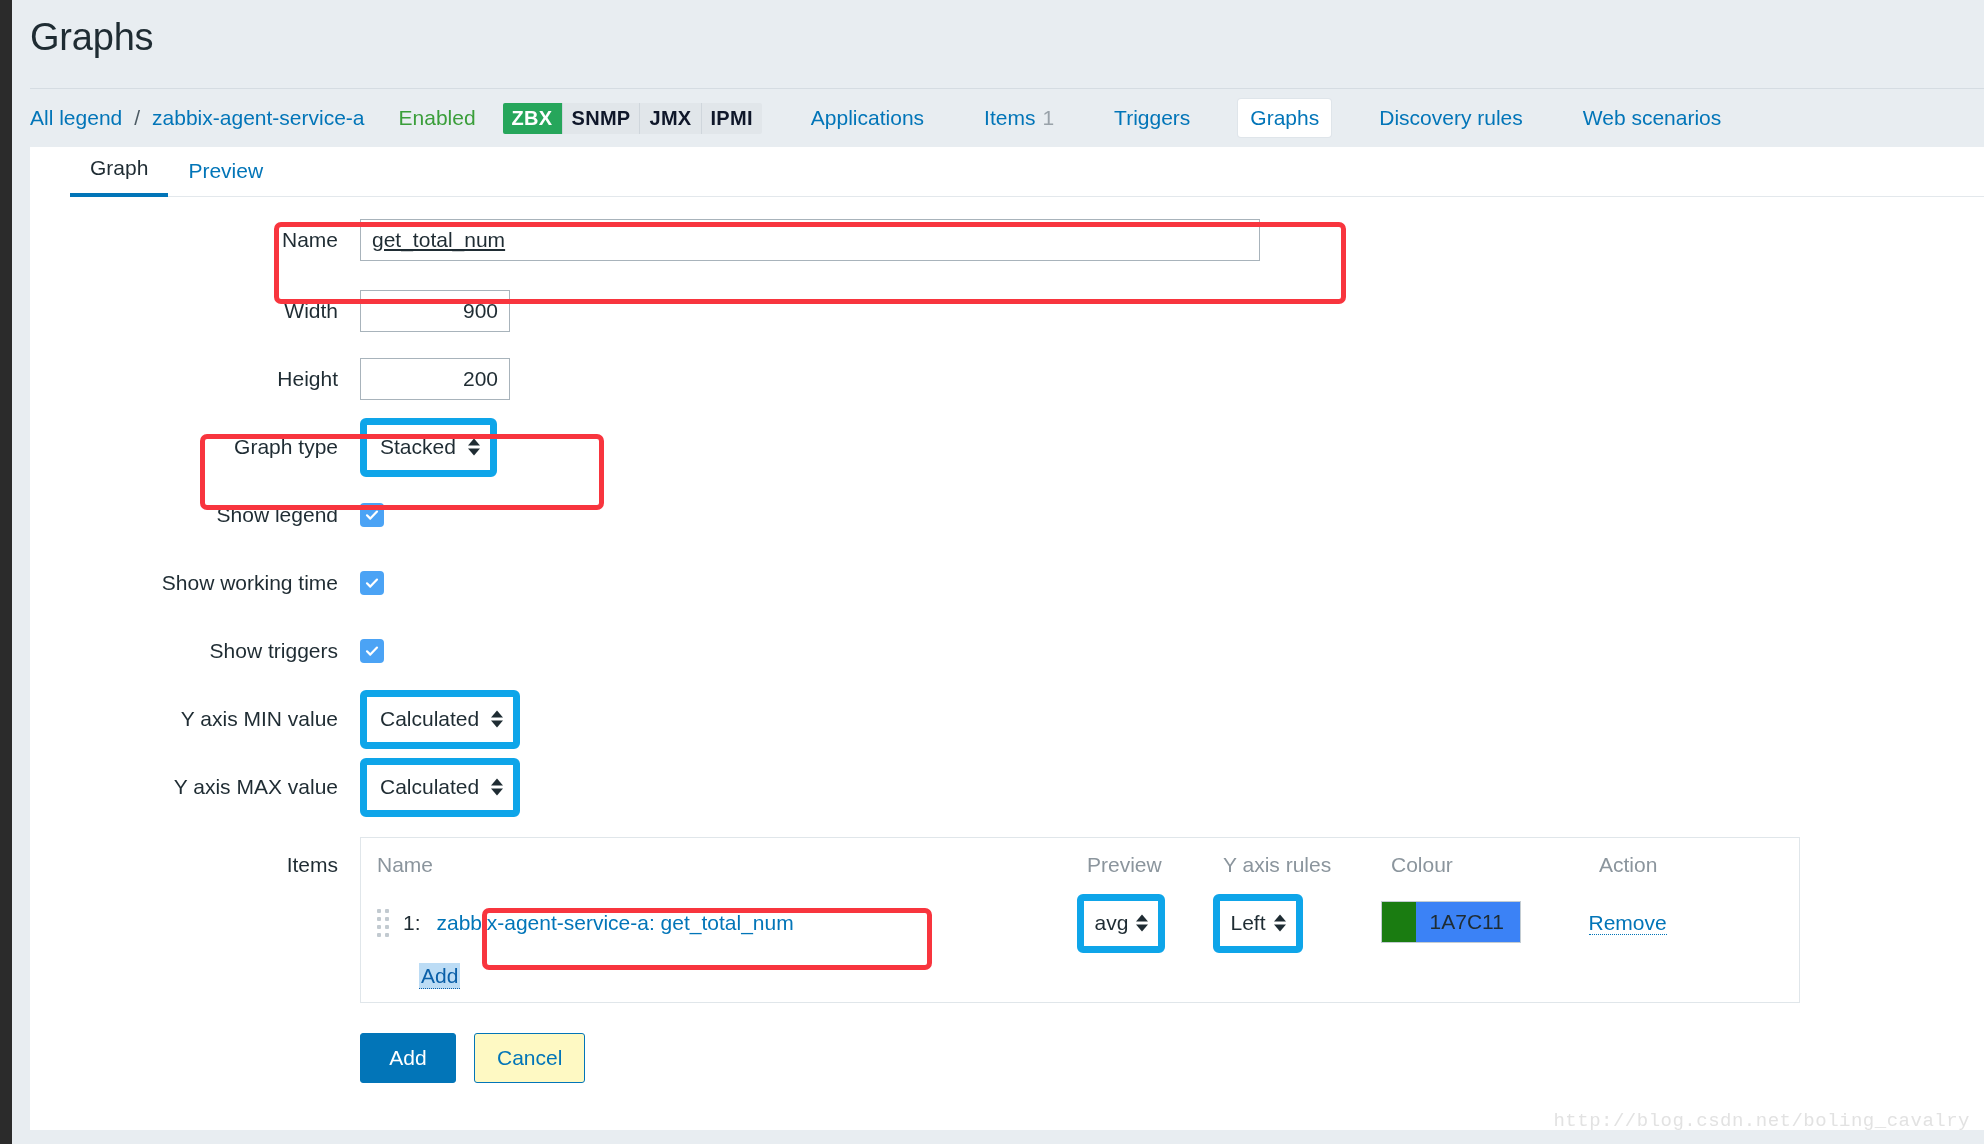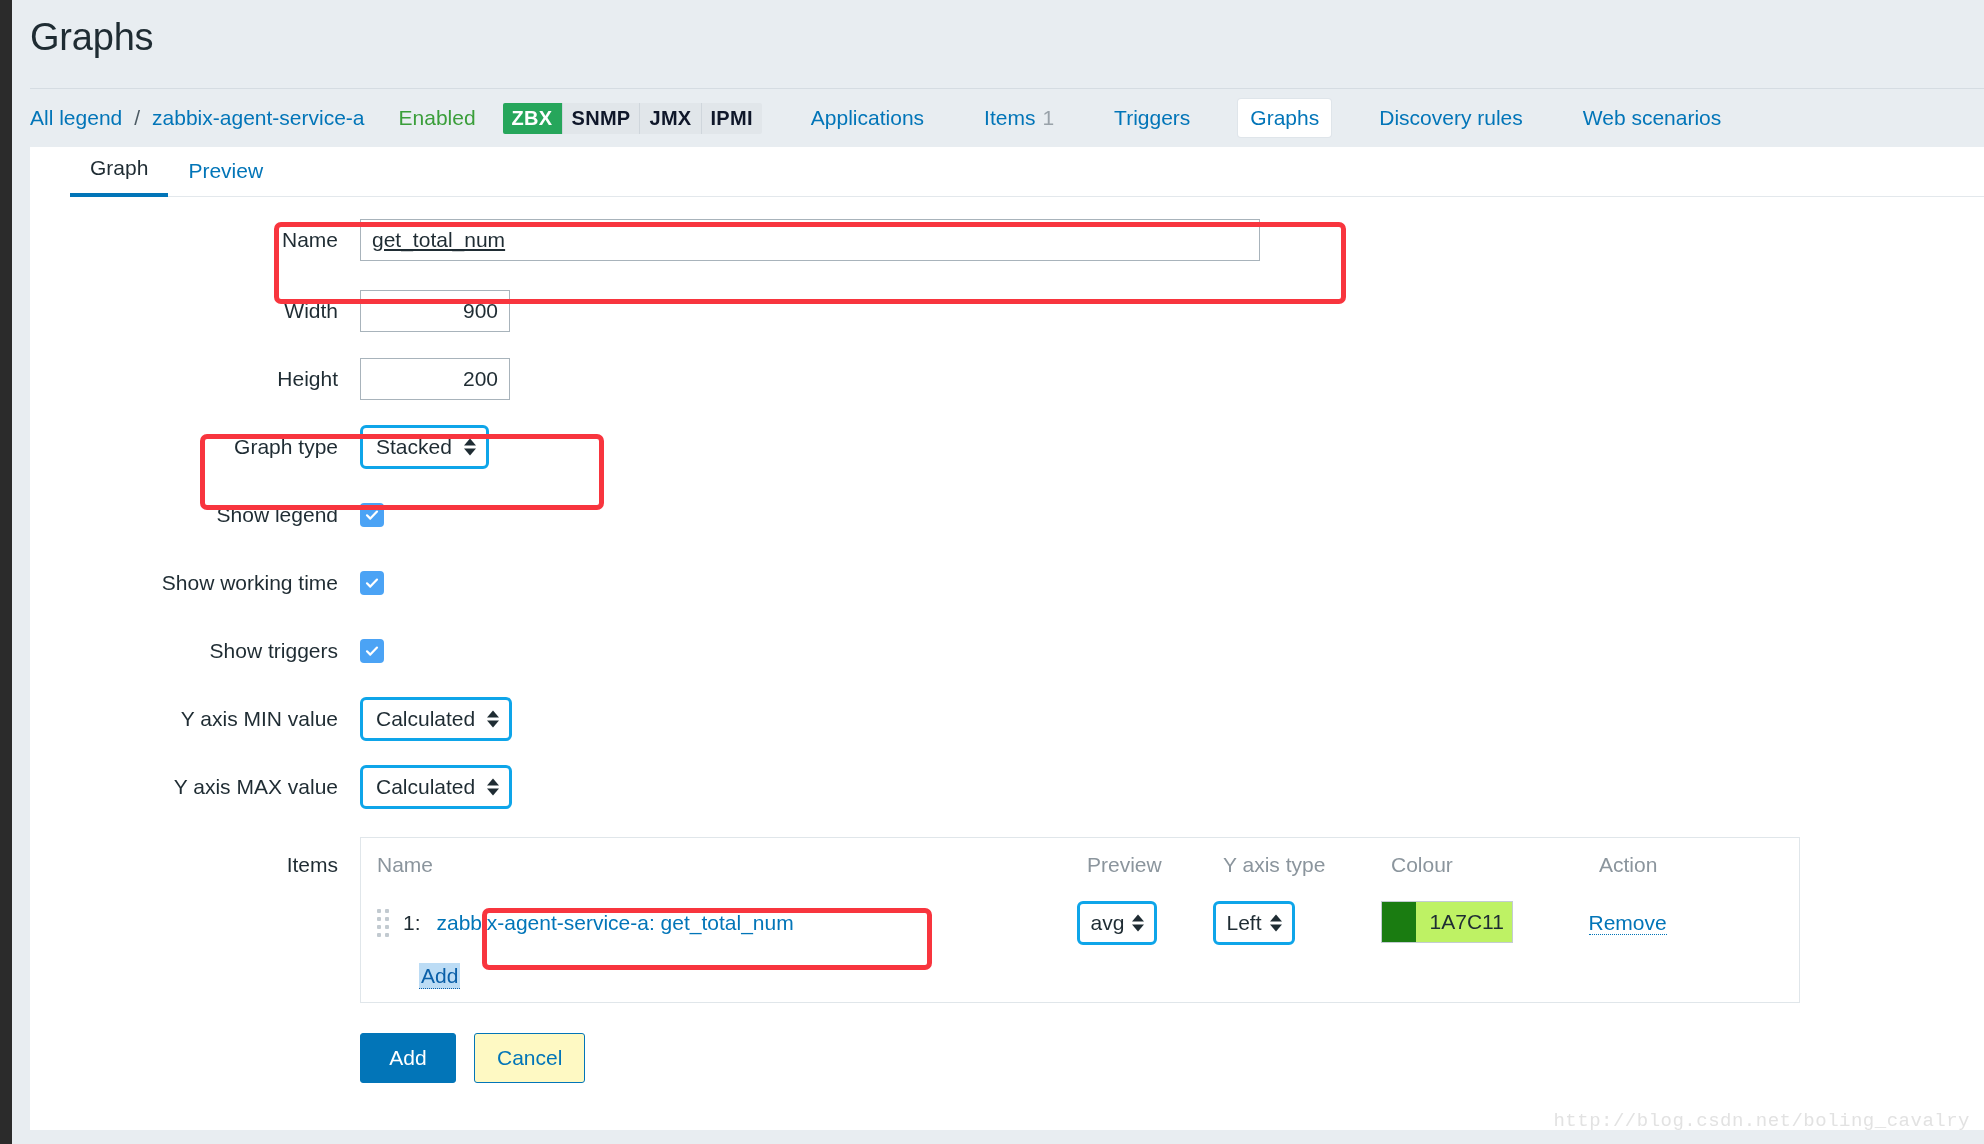--- a/index.html
+++ b/index.html
@@ -98,21 +98,21 @@
 
   .txt-input {
     height: 42px; border: 1px solid #a8b3bb; background: #ffffff;
     font-family: "Liberation Sans", sans-serif; font-size: 21px; color: #1f2c33;
     padding: 0 11px; outline: none;
   }
   .txt-input.name { width: 900px; text-decoration: underline; }
   .txt-input.num { width: 150px; text-align: right; }
 
   .sel {
-    height: 44px; border: 3px solid #0ea5e9; border-radius: 6px; background: #ffffff;
+    height: 59px; border: 7px solid #0ea5e9; border-radius: 6px; background: #ffffff;
     font-size: 21px; color: #1f2c33; padding: 0 34px 0 13px;
     display: inline-flex; align-items: center; position: relative; cursor: pointer;
     white-space: nowrap;
   }
   .sel .arrows {
     position: absolute; right: 10px; top: 50%; transform: translateY(-50%);
     display: flex; flex-direction: column; line-height: 0;
   }
   .sel .arrows i { display: block; width: 0; height: 0; border-left: 6px solid transparent; border-right: 6px solid transparent; }
   .sel .arrows i.up { border-bottom: 7px solid #1f2c33; margin-bottom: 3px; }
@@ -135,21 +135,21 @@
   .grip { width: 16px; display: flex; flex-direction: column; gap: 4px; margin-right: 10px; }
   .grip span { display: flex; gap: 4px; }
   .grip b { display: block; width: 4px; height: 4px; background: #c2cad0; border-radius: 1px; }
   .idx { font-size: 21px; color: #1f2c33; margin-right: 16px; }
   .item-link {
     color: #0275b8; font-size: 21px; cursor: pointer; white-space: nowrap;
   }
 
   .colour-box {
     display: inline-flex; align-items: center; border: 1px solid #c3ccd2;
-    height: 42px; background: #bef264; padding-right: 8px;
+    height: 42px; background: #3b82f6; padding-right: 16px;
   }
   .colour-swatch { width: 34px; height: 40px; display: block; }
   .colour-text { font-size: 21px; color: #1f2c33; padding-left: 14px; white-space: nowrap; }
 
   .dotted-link {
     color: #0275b8; font-size: 21px; cursor: pointer;
     border-bottom: 1px dotted #0275b8; white-space: nowrap;
   }
   .add-link-wrap { padding: 10px 0 14px 58px; }
   .add-link {
@@ -316,21 +316,21 @@
 
       <div class="row" style="align-items:flex-start; margin-top:16px;">
         <div class="lbl" style="padding-top:16px;">Items</div>
         <div class="ctl">
 
           <div id="items-panel">
 
             <div id="items-head">
               <div class="ih" style="width:710px;">Name</div>
               <div class="ih" style="width:136px;">Preview</div>
-              <div class="ih" style="width:168px;">Y axis type</div>
+              <div class="ih" style="width:168px;">Y axis rules</div>
               <div class="ih" style="width:208px;">Colour</div>
               <div class="ih">Action</div>
             </div>
 
             <div id="items-row">
               <div class="grip">
                 <span>
                     <b></b>
                     <b></b>
                   </span>

